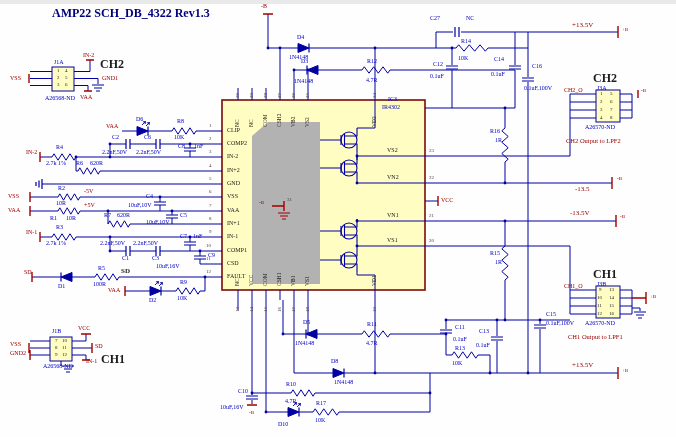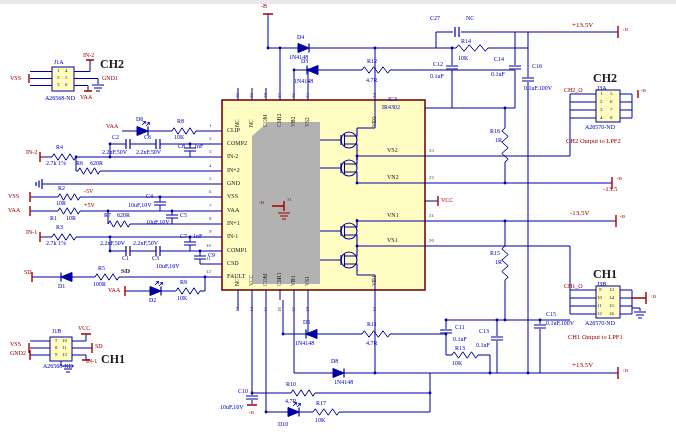--- a/index.html
+++ b/index.html
@@ -155,20 +155,21 @@
         <circle cx="490" cy="373" r="1.4" style="fill:#0000a2"></circle>
         <circle cx="375" cy="373" r="1.4" style="fill:#0000a2"></circle>
         <circle cx="430" cy="393" r="1.4" style="fill:#0000a2"></circle>
         <circle cx="252" cy="393" r="1.4" style="fill:#0000a2"></circle>
         <circle cx="266" cy="412" r="1.4" style="fill:#0000a2"></circle>
         <circle cx="528" cy="373" r="1.4" style="fill:#0000a2"></circle>
       </g>
   </svg>
 
   <div id="labels">
+      <span class="lb" style="left: 52px; top: 7px; font-size: 12px; color: rgb(0, 0, 126); font-weight: bold;">AMP22 SCH_DB_4322 Rev1.3</span>
       <span class="lb" style="left: 54px; top: 59px; font-size: 6px; color: rgb(0, 0, 200);">J1A</span>
       <span class="lb" style="left: 83px; top: 52px; font-size: 6px; color: rgb(160, 0, 0);">IN-2</span>
       <span class="lb" style="left: 100px; top: 58px; font-size: 12px; color: rgb(28, 28, 28); font-weight: bold;">CH2</span>
       <span class="lb" style="left: 10px; top: 75px; font-size: 6px; color: rgb(160, 0, 0);">VSS</span>
       <span class="lb" style="left: 102px; top: 75px; font-size: 6px; color: rgb(160, 0, 0);">GND1</span>
       <span class="lb" style="left: 80px; top: 94px; font-size: 6px; color: rgb(160, 0, 0);">VAA</span>
       <span class="lb" style="left: 45px; top: 95px; font-size: 6px; color: rgb(0, 0, 200);">A26568-ND</span>
       <span class="lb" style="left: 57px; top: 67.5px; font-size: 5px; color: rgb(28, 28, 28);">1</span>
       <span class="lb" style="left: 57px; top: 74.5px; font-size: 5px; color: rgb(28, 28, 28);">2</span>
       <span class="lb" style="left: 57px; top: 81.5px; font-size: 5px; color: rgb(28, 28, 28);">3</span>
@@ -330,21 +331,21 @@
       <span class="lb" style="left: 600px; top: 90.5px; font-size: 5px; color: rgb(28, 28, 28);">1</span>
       <span class="lb" style="left: 600px; top: 98.5px; font-size: 5px; color: rgb(28, 28, 28);">2</span>
       <span class="lb" style="left: 600px; top: 106.5px; font-size: 5px; color: rgb(28, 28, 28);">3</span>
       <span class="lb" style="left: 600px; top: 114.5px; font-size: 5px; color: rgb(28, 28, 28);">4</span>
       <span class="lb" style="left: 610px; top: 90.5px; font-size: 5px; color: rgb(28, 28, 28);">5</span>
       <span class="lb" style="left: 610px; top: 98.5px; font-size: 5px; color: rgb(28, 28, 28);">6</span>
       <span class="lb" style="left: 610px; top: 106.5px; font-size: 5px; color: rgb(28, 28, 28);">7</span>
       <span class="lb" style="left: 610px; top: 114.5px; font-size: 5px; color: rgb(28, 28, 28);">8</span>
       <span class="lb" style="left: 490px; top: 128px; font-size: 6px; color: rgb(0, 0, 200);">R16</span>
       <span class="lb" style="left: 495px; top: 137px; font-size: 6px; color: rgb(0, 0, 200);">1R</span>
-      <span class="lb" style="left: 575px; top: 186px; font-size: 7px; color: rgb(160, 0, 0); margin-left: 28px;">-13.5</span>
+      <span class="lb" style="left: 575px; top: 186px; font-size: 7px; color: rgb(160, 0, 0);">-13.5</span>
       <span class="lb" style="left: 617px; top: 176px; font-size: 5px; color: rgb(160, 0, 0);">-B</span>
       <span class="lb" style="left: 441px; top: 197px; font-size: 6px; color: rgb(160, 0, 0);">VCC</span>
       <span class="lb" style="left: 570px; top: 210px; font-size: 7px; color: rgb(160, 0, 0);">-13.5V</span>
       <span class="lb" style="left: 620px; top: 214px; font-size: 5px; color: rgb(160, 0, 0);">-B</span>
       <span class="lb" style="left: 490px; top: 250px; font-size: 6px; color: rgb(0, 0, 200);">R15</span>
       <span class="lb" style="left: 495px; top: 259px; font-size: 6px; color: rgb(0, 0, 200);">1R</span>
       <span class="lb" style="left: 593px; top: 268px; font-size: 12px; color: rgb(28, 28, 28); font-weight: bold;">CH1</span>
       <span class="lb" style="left: 564px; top: 283px; font-size: 6px; color: rgb(160, 0, 0);">CH1_O</span>
       <span class="lb" style="left: 597px; top: 281px; font-size: 6px; color: rgb(0, 0, 200);">J3B</span>
       <span class="lb" style="left: 585px; top: 320px; font-size: 6px; color: rgb(0, 0, 200);">A26570-ND</span>

